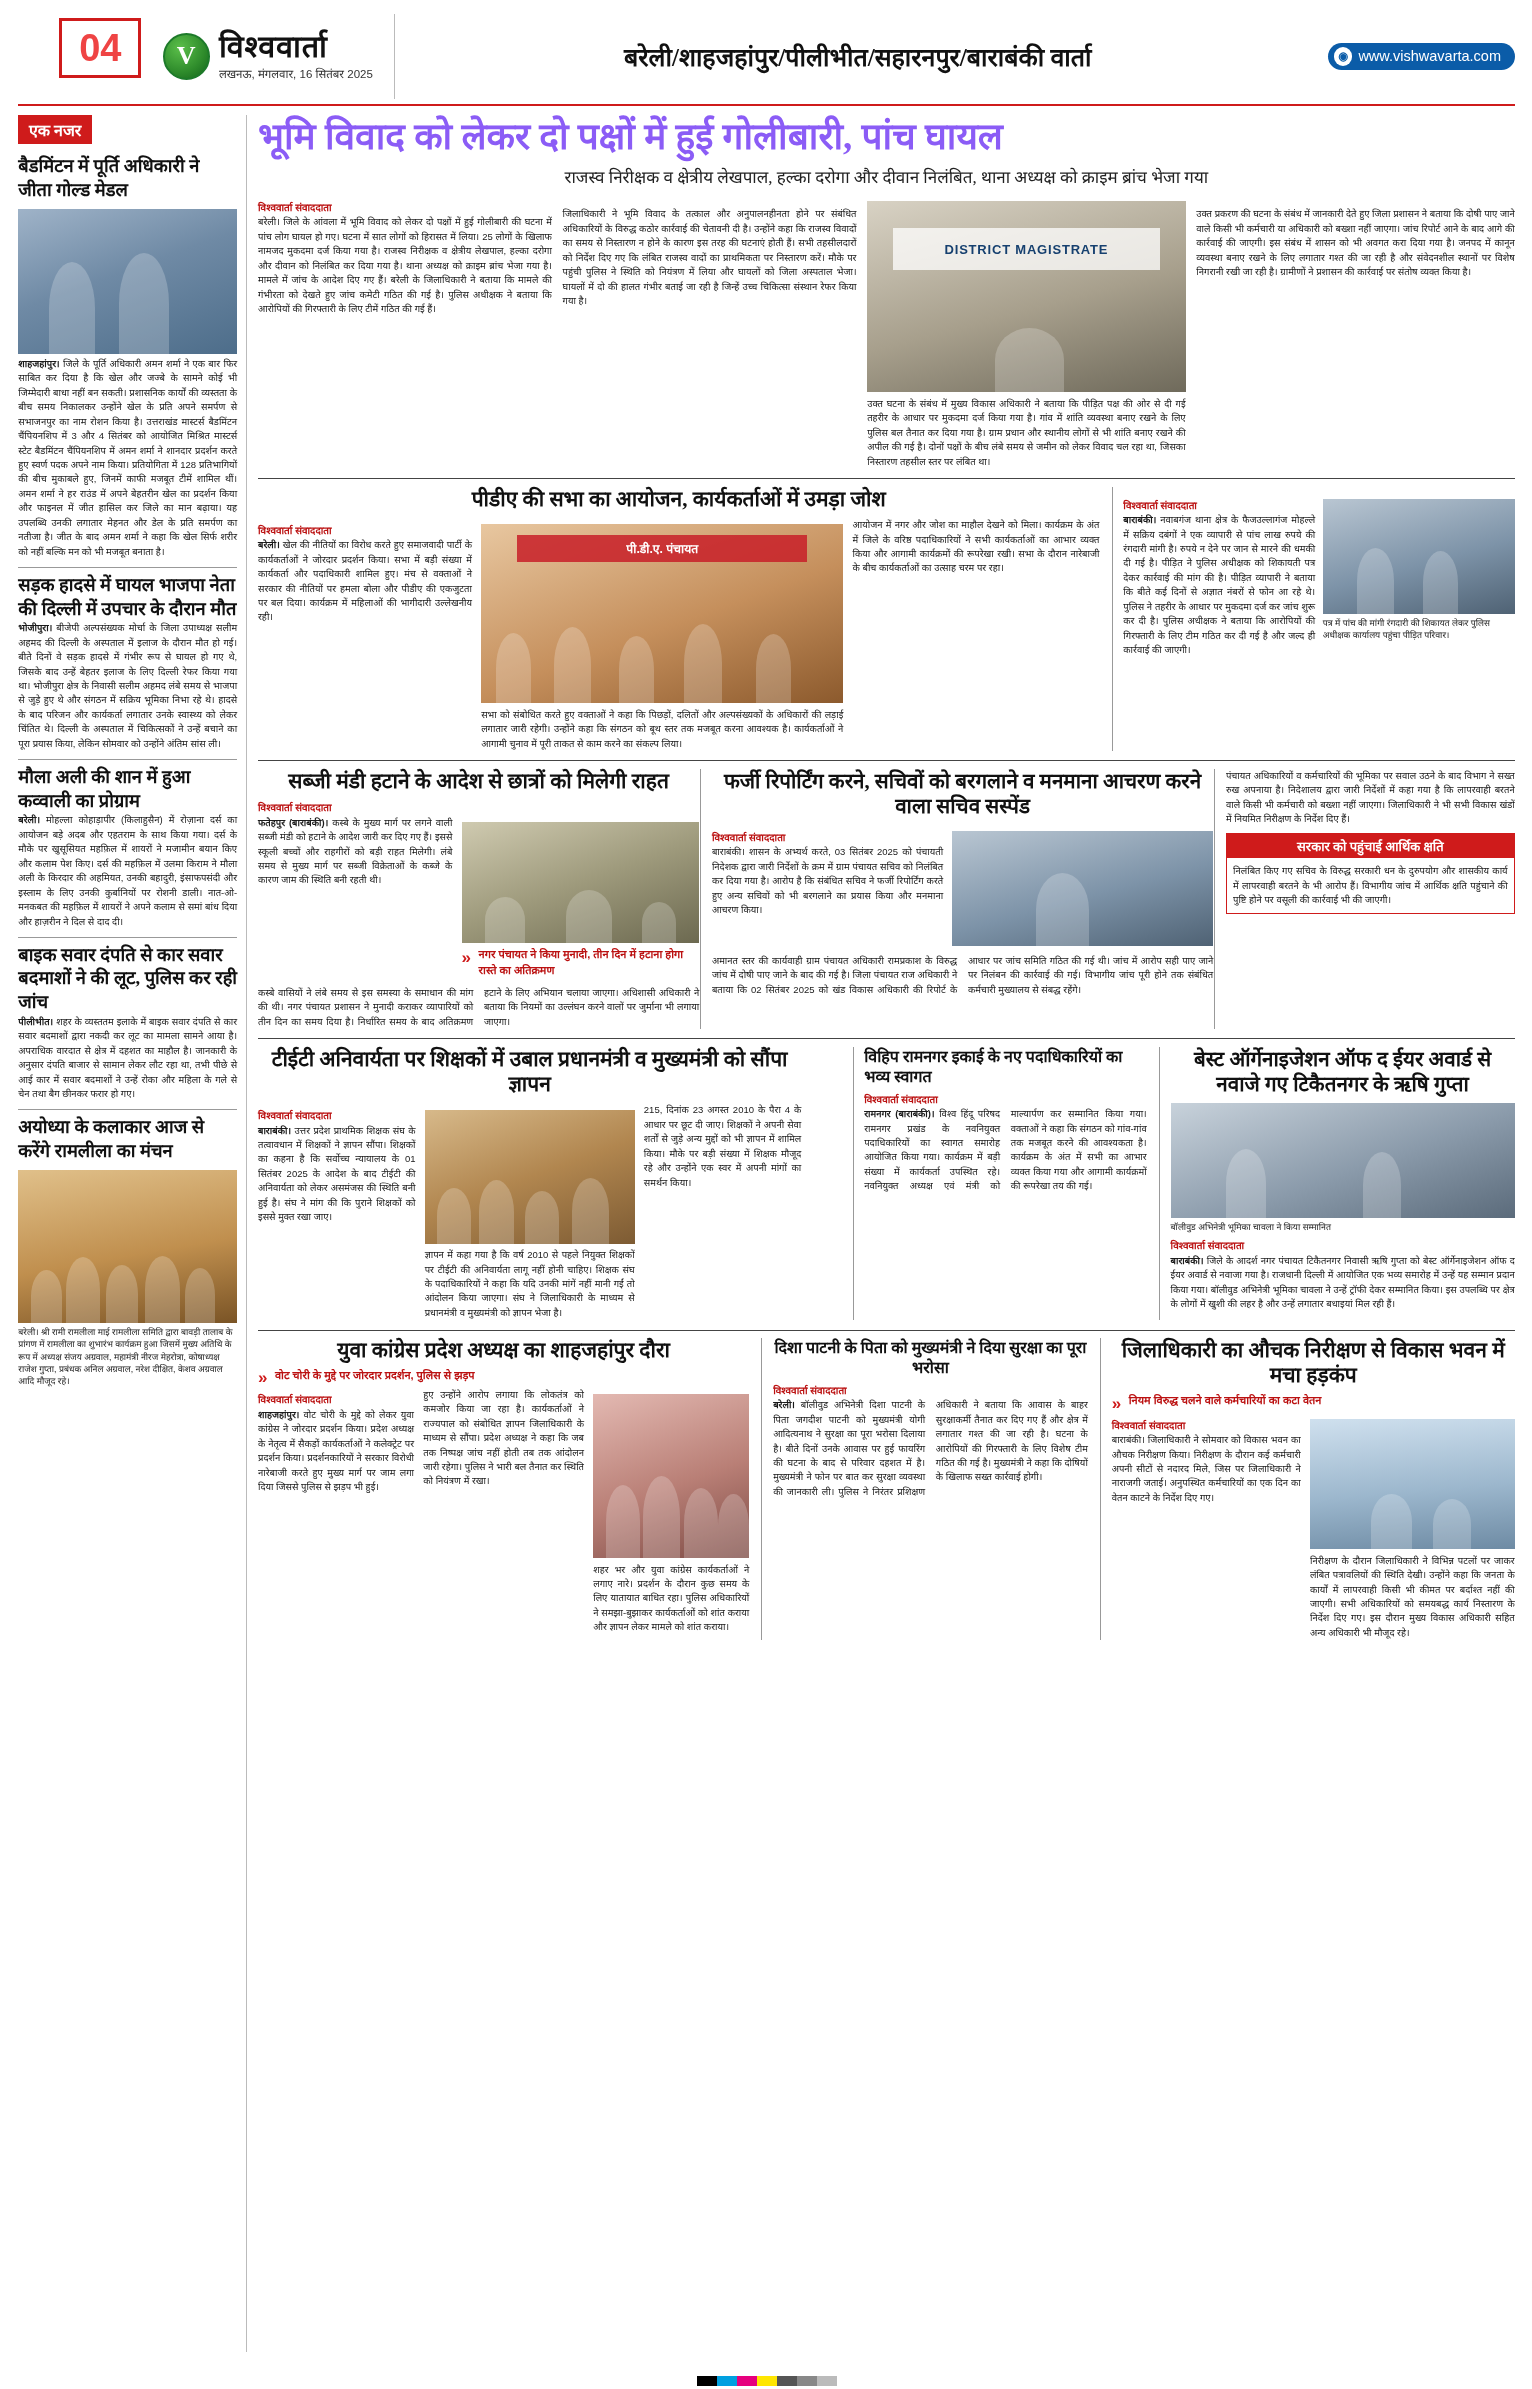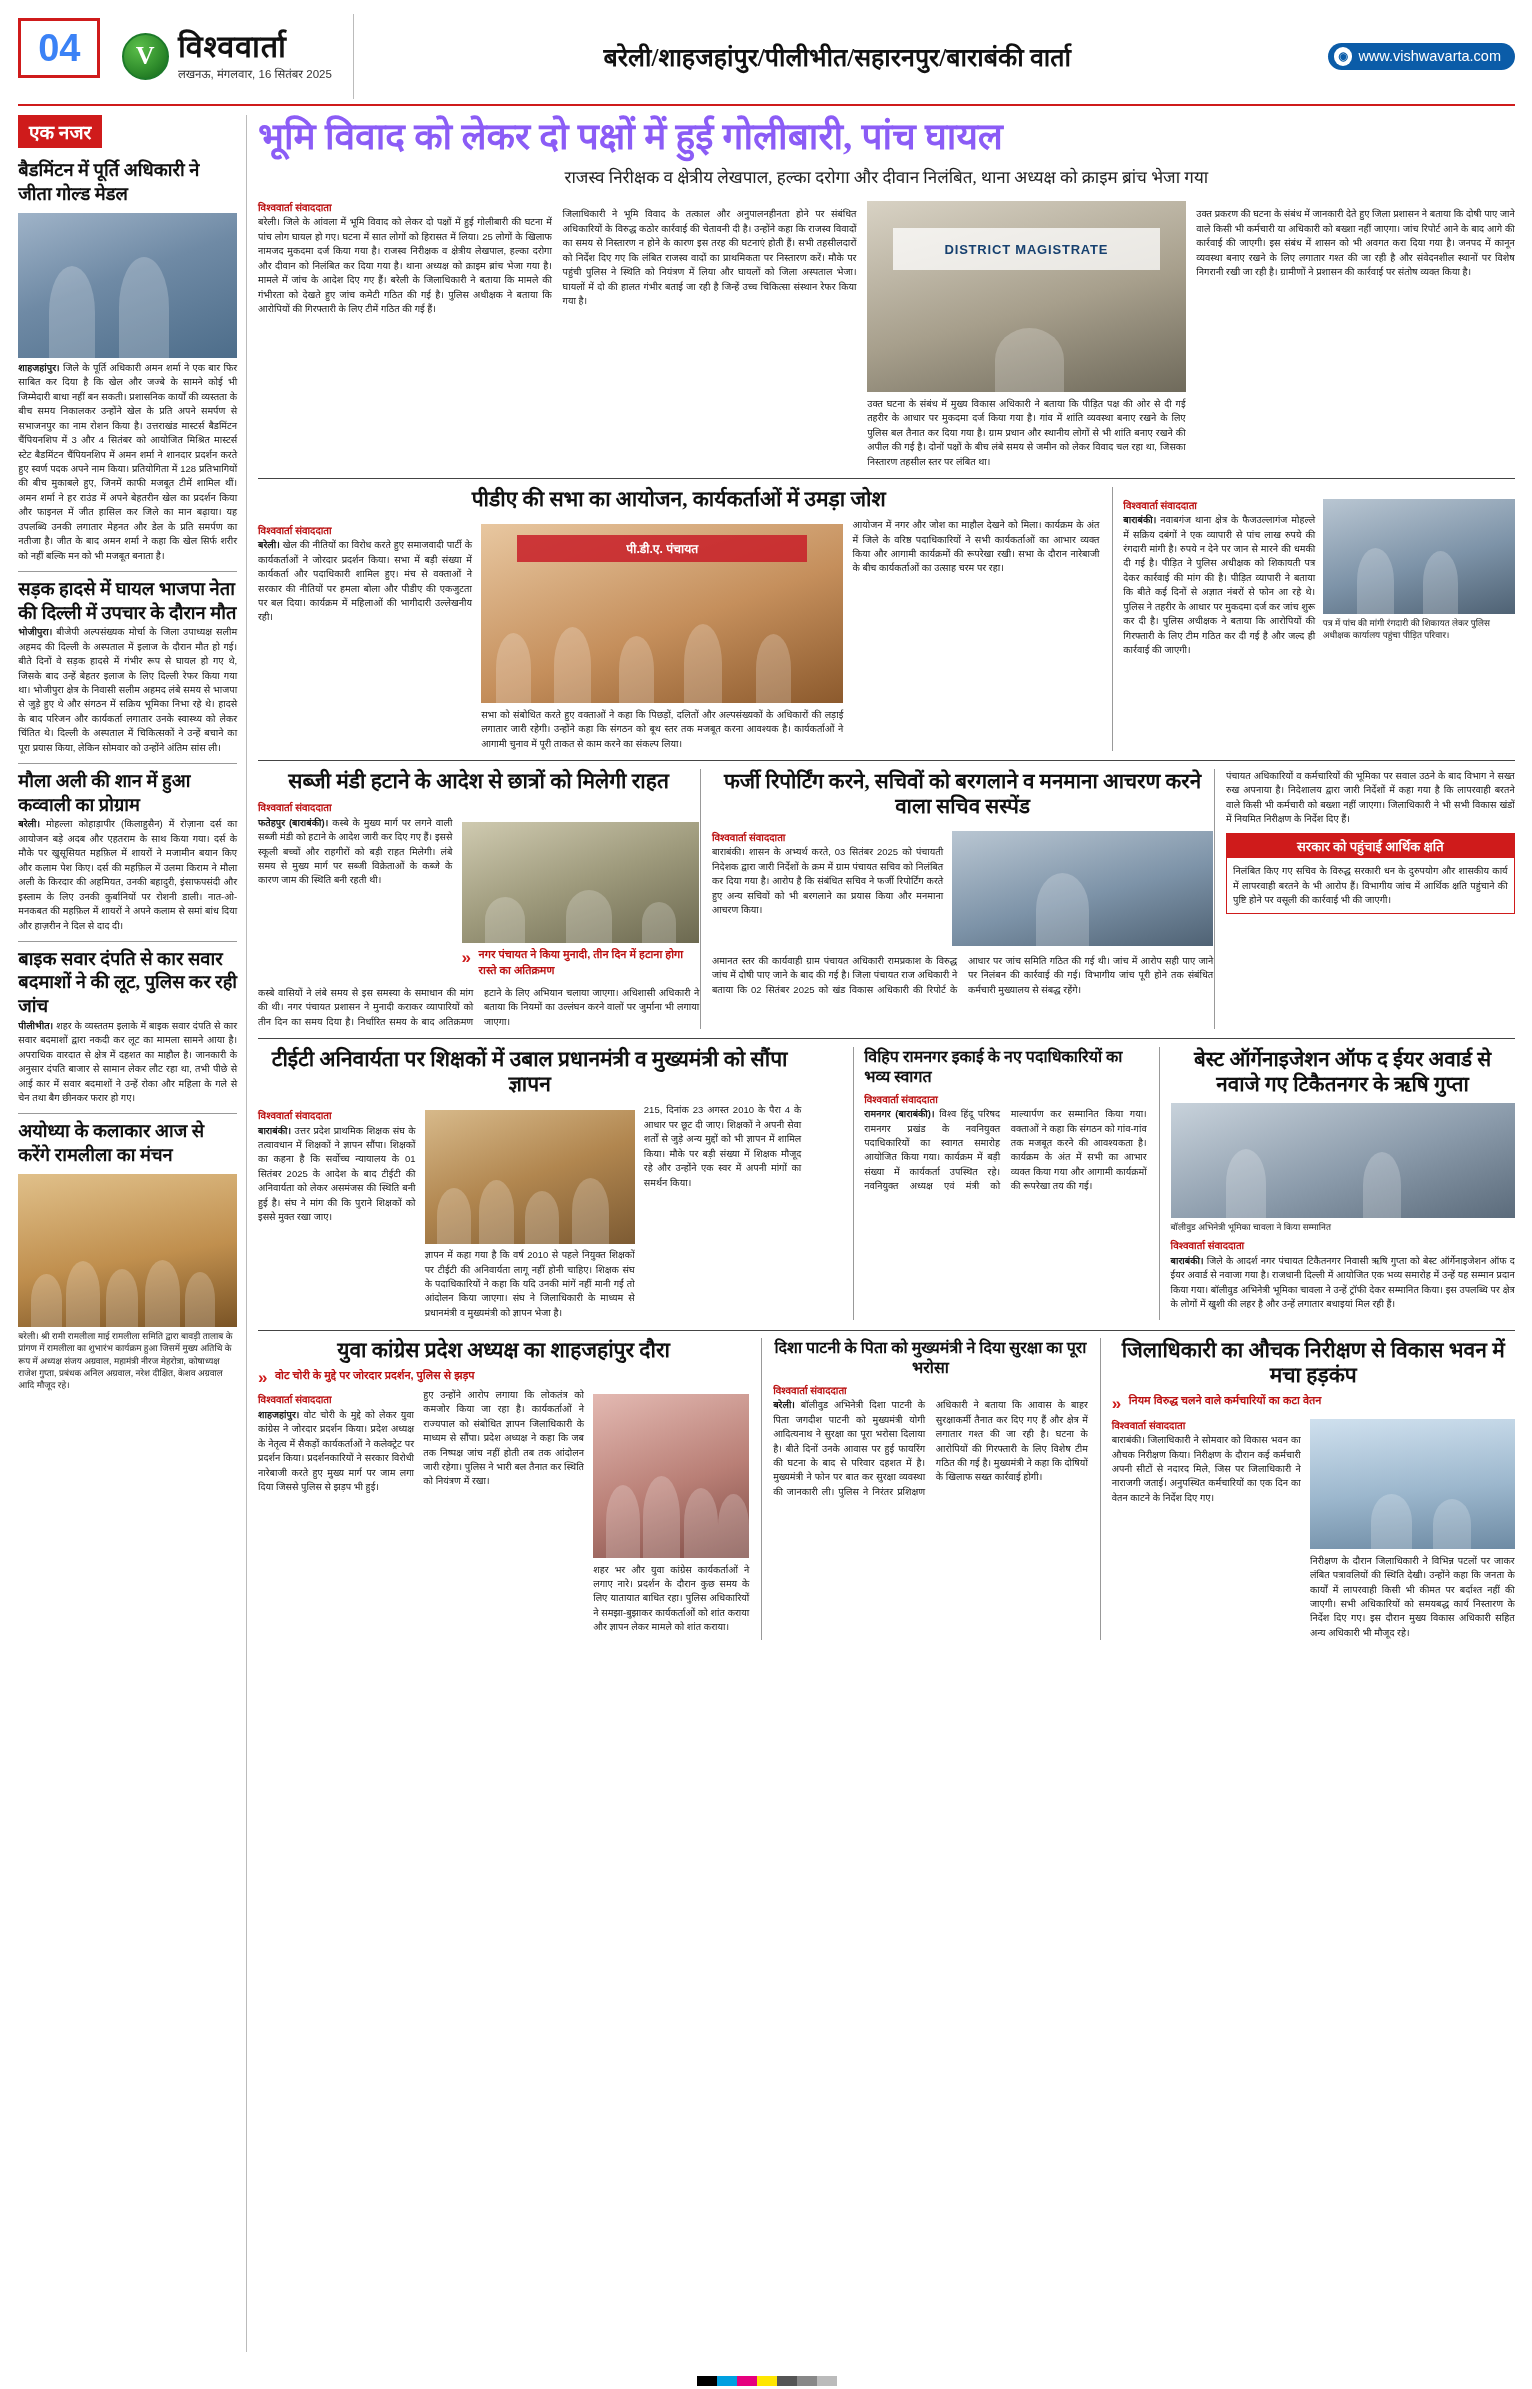--- a/index.html
+++ b/index.html
@@ -21,22 +21,23 @@
   .masthead {
     display:flex; align-items:stretch;
     border-bottom:2.3px solid #cf1b1b;
     padding-bottom:4.6px;
     height:92px;
   }
   .pageno {
     border:3.1px solid #cf1b1b;
     width:82px; height:60px;
     display:flex; align-items:center; justify-content:center;
-    font-size:38px; font-weight:bold; color:#3b82f6;
+    font-size:38px; font-weight:bold; color:#ef4444;
     margin-top:4.6px;
+    margin-left:41px;
   }
   .logo-block {
     display:flex; align-items:center; margin-left:21.4px; padding-right:21.4px;
     border-right:1.5px solid #bbb;
   }
   .logo-mark {
     width:47px;height:47px;border-radius:50%;
     background:radial-gradient(circle at 35% 30%, #5bbf4a 0%, #2e8b2b 60%, #11631a 100%);
     border:2.3px solid #1d7a2a;
     display:flex;align-items:center;justify-content:center;
@@ -70,21 +71,21 @@
   .content {
     display:flex; gap:10.7px; margin-top:9.2px; height:2237px;
   }
   .col { }
   .sidebar { width:229px; border-right:0.8px solid #bbb; padding-right:9.2px; }
   .main { flex:1; }
 
   
   .hl-red {
     background:#cf1b1b; color:#fff; font-weight:bold;
-    font-size:19px; padding:3.8px 10.7px; display:inline-block;
+    font-size:16px; padding:3.8px 10.7px; display:inline-block;
     font-family:"Liberation Serif", serif;
   }
   .sb-head {
     font-size:18.3px; font-weight:bold; line-height:1.3;
     border-top:0.8px solid #999; padding-top:6.1px; margin-top:7.6px;
     font-family:"Liberation Serif", serif;
   }
   .sb-head.first { border-top:none; padding-top:3.1px; }
   .byline { font-size:10px; color:#b11; font-weight:bold; margin:4.6px 0 1.5px; }
   .body-text {

